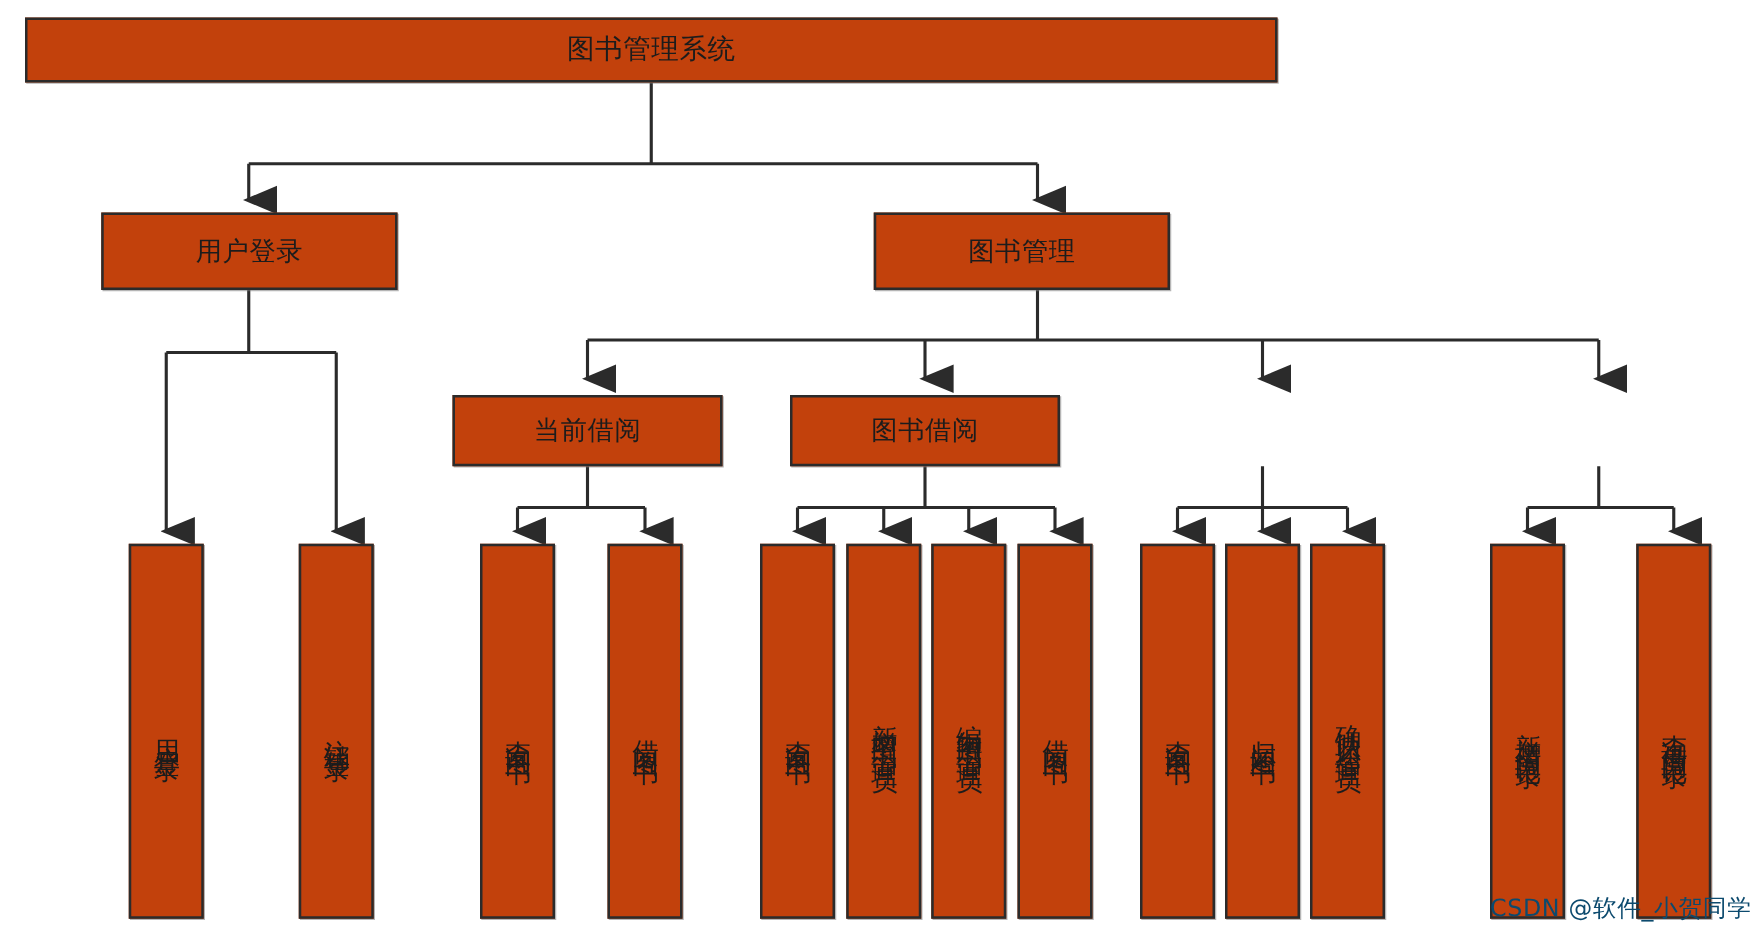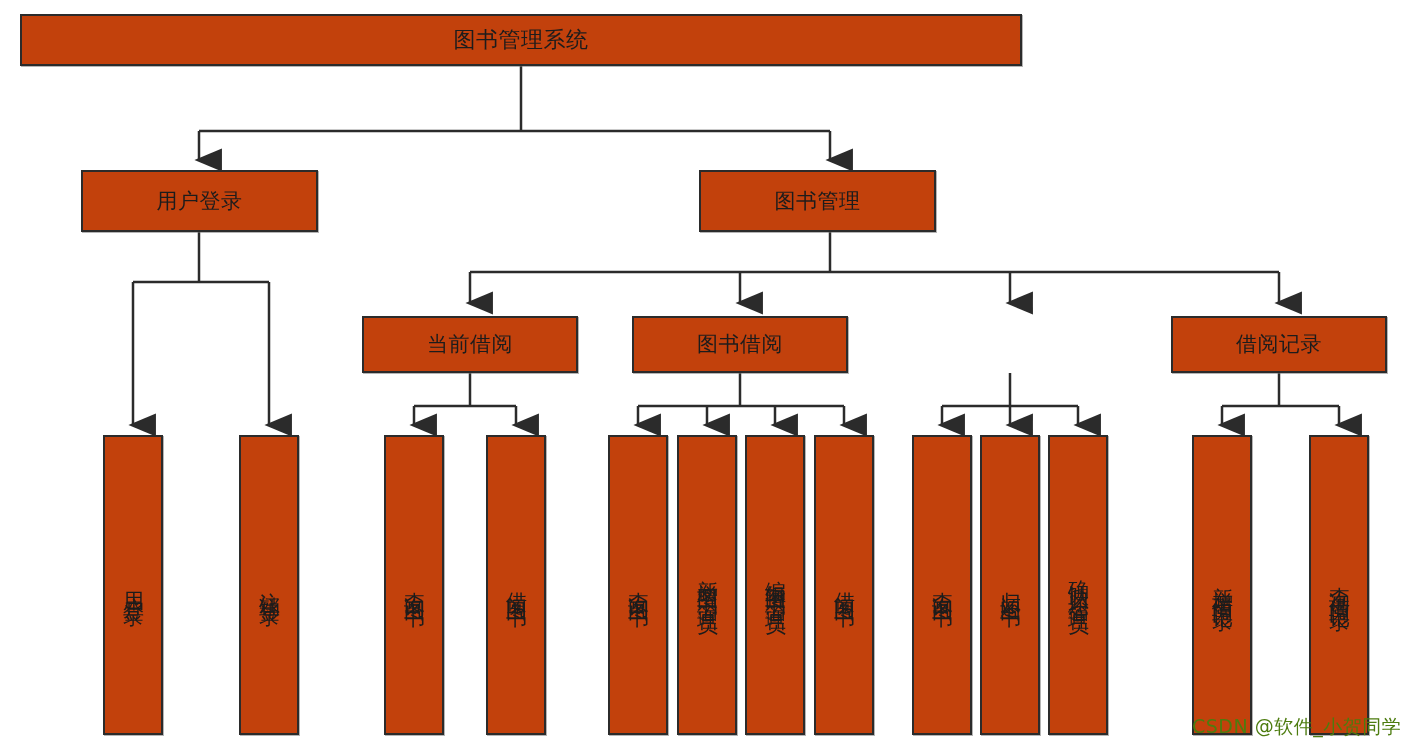--- a/index.html
+++ b/index.html
@@ -58,21 +58,21 @@
     text-orientation: upright;
     font-size: 21px;
     letter-spacing: 5px;
     line-height: 1;
     white-space: nowrap;
     max-height: 100%;
   }
   .watermark {
     position: absolute;
     font-size: 19px;
-    color: #4d7c0f;
+    color: #0c4a6e;
     white-space: nowrap;
     letter-spacing: 0.5px;
   }
 </style>
 </head>
 <body>
 
 <div id="canvas">
 
   <svg class="wires" viewBox="0 0 1405 747">
@@ -135,23 +135,20 @@
   <div class="node horiz" style="left:699px; top:170px; width:237px; height:62px;">
     <span class="label">图书管理</span>
   </div>
 
   <div class="node horiz" style="left:362px; top:316px; width:216px; height:57px;">
     <span class="label">当前借阅</span>
   </div>
   <div class="node horiz" style="left:632px; top:316px; width:216px; height:57px;">
     <span class="label">图书借阅</span>
   </div>
-  <div class="node horiz" style="left:1171px; top:316px; width:216px; height:57px;">
-    <span class="label">借阅记录</span>
-  </div>
 
   <div class="node vert" style="left:103px; top:435px; width:60px; height:300px;">
     <span class="label">用户登录</span>
   </div>
   <div class="node vert" style="left:239px; top:435px; width:60px; height:300px;">
     <span class="label">注销登录</span>
   </div>
 
   <div class="node vert" style="left:384px; top:435px; width:60px; height:300px;">
     <span class="label">查询图书</span>

